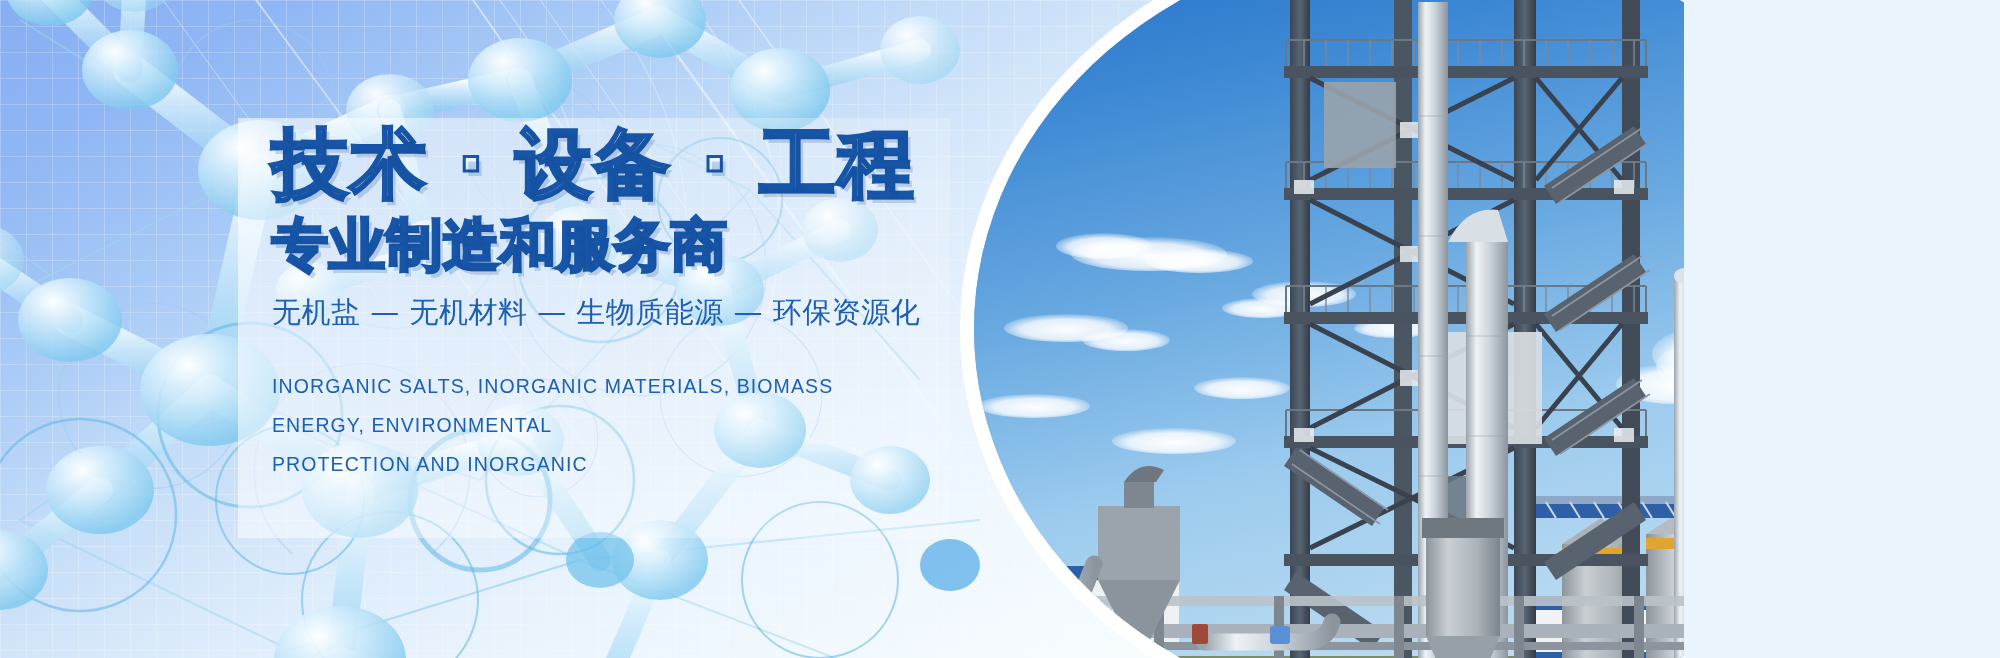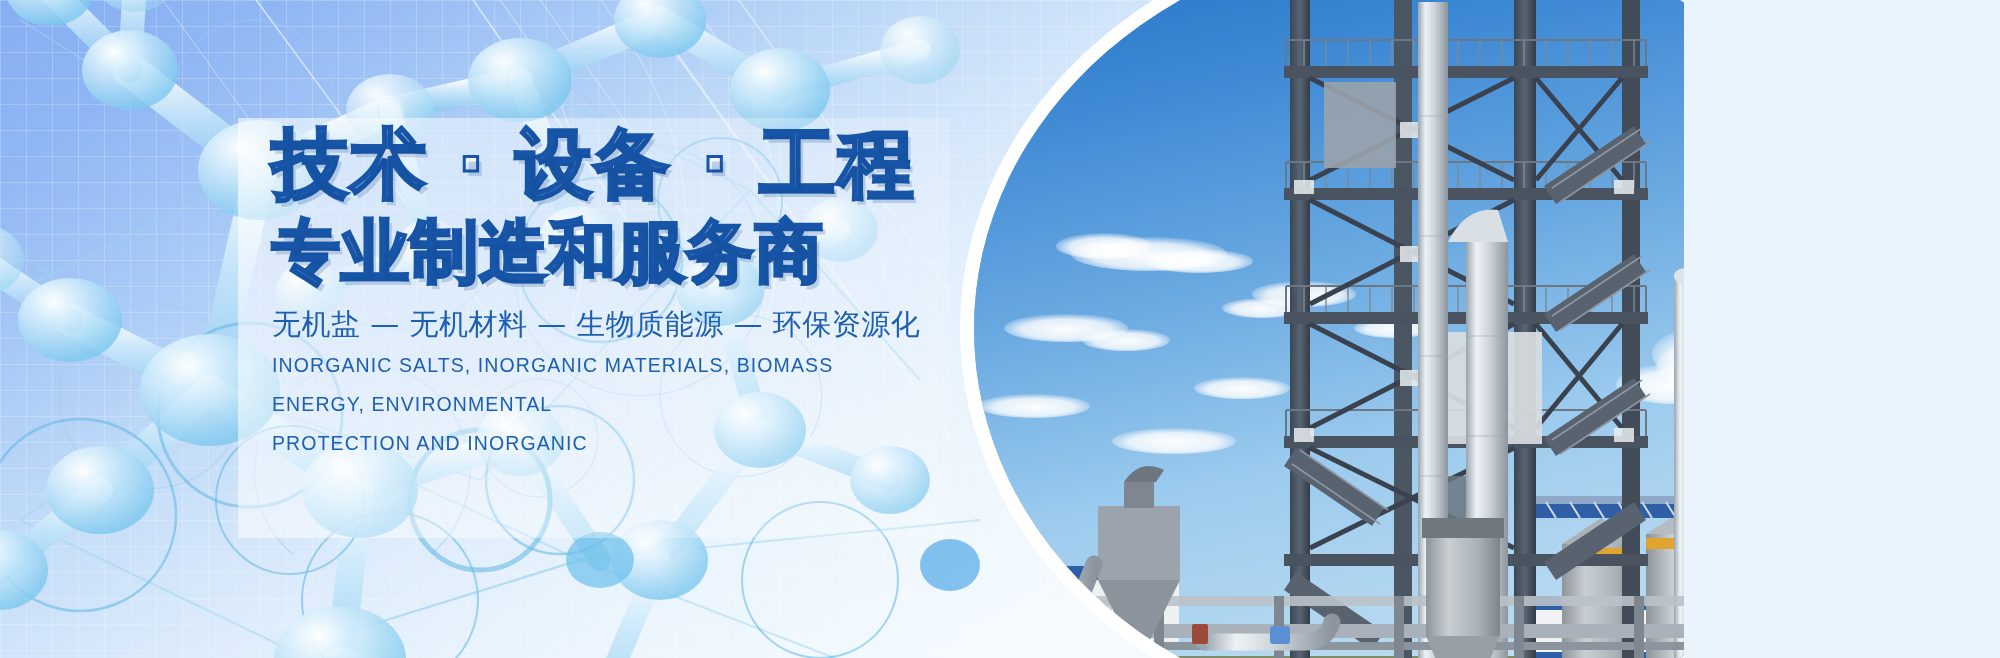--- a/index.html
+++ b/index.html
@@ -74,32 +74,32 @@
         #ffffff 0%, #ffffff 34%, #eaf4fe 48%,
         #bfdcfa 66%, #8dbdf3 82%, #5e9ae8 100%);
     -webkit-background-clip:text;
     background-clip:text;
     -webkit-text-stroke:3px #1655a8;
     paint-order:stroke fill;
     text-shadow:4px 5px 0 rgba(23,70,140,.20);
     white-space:nowrap;
   }
   .headline.l1{ font-size:76px; }
-  .headline.l2{ font-size:68px; margin-top:12px; letter-spacing:1px; }
+  .headline.l2{ font-size:56px; margin-top:12px; letter-spacing:1px; }
 
   .sub-cn{
     margin-top:18px;
     font-size:29px;
     color:#1d5fb0;
     letter-spacing:.5px;
     white-space:nowrap;
     font-family:"DejaVu Sans","Liberation Sans",sans-serif;
   }
   .sub-en{
-    margin-top:1px;
+    margin-top:34px;
     font-size:19.5px;
     color:#1d5fb0;
     letter-spacing:1.1px;
     line-height:2.0;
     max-width:660px;
   }
 
   
   .photo-ring{
     position:absolute;

